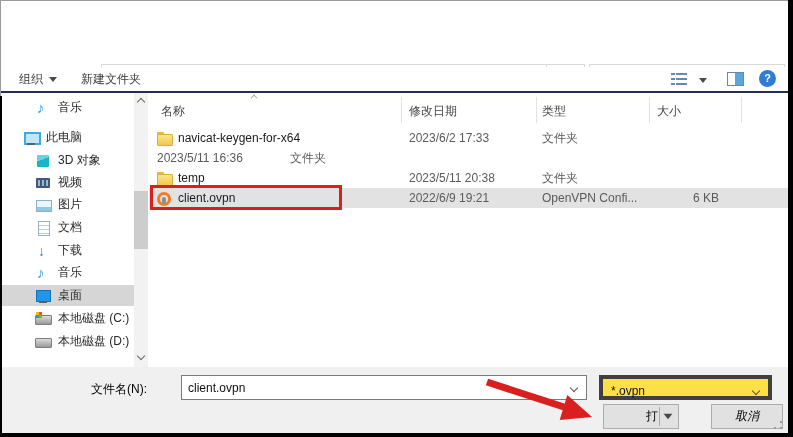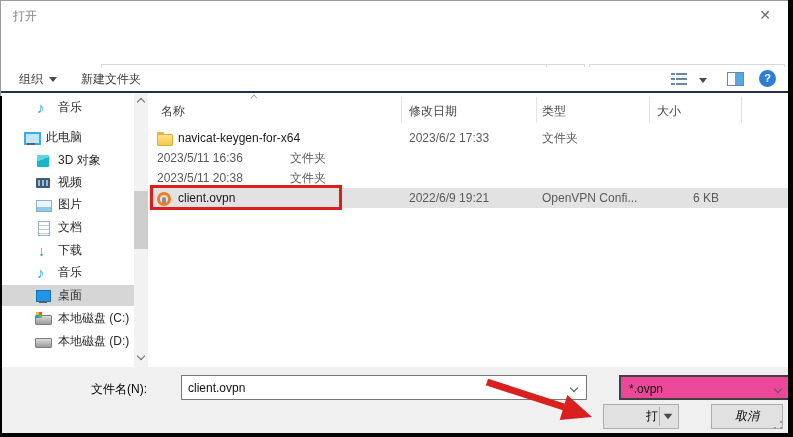--- a/index.html
+++ b/index.html
@@ -90,21 +90,21 @@
   .c-type { width:113px; padding-left:6px; color:#5a5a5a; }
   .c-size { width:92px; padding-right:22px; text-align:right; color:#5a5a5a; }
   .red-box { position:absolute; left:1px; top:92px; width:192px; height:25px; border:3px solid #da1f1f; }
 
   
   .footer { position:absolute; left:0; top:366px; width:789px; height:67px; background:#f0f0f0; }
   .fn-label { position:absolute; left:60px; top:14px; width:116px; text-align:center; color:#000; }
   .fn-input-wrap { position:absolute; left:180px; top:8px; width:406px; height:25px; border:1px solid #7a7a7a; background:#fff; }
   .fn-input { position:absolute; left:0; top:0; width:382px; height:23px; border:none; outline:none; padding:0 6px; font-family:inherit; font-size:12px; color:#111; background:transparent; }
   .combo-chev { position:absolute; right:9px; top:9px; border-color:#555; }
-  .filter-box { position:absolute; left:618px; top:8px; width:173px; height:25px; border:2px solid #404040; background:#ec4899; cursor:pointer; }
+  .filter-box { position:absolute; left:598px; top:8px; width:173px; height:25px; border:4px solid #404040; background:#fde047; cursor:pointer; }
   .filter-text { position:absolute; left:8px; top:5px; color:#111; }
   .btn { position:absolute; top:37px; height:25px; background:#e1e1e1; border:1px solid #adadad; text-align:center; line-height:23px; color:#000; cursor:pointer; }
   .open-split { left:602px; width:76px; }
   .open-main { position:absolute; left:0; top:0; width:55px; height:23px; line-height:23px;padding-left:41px; }
   .open-div { position:absolute; left:55px; top:2px; width:1px; height:19px; background:#adadad; }
   .open-arrow { position:absolute; left:60px; top:9px; }
   .cancel { left:710px; width:72px;font-style:italic; }
   .grip { position:absolute; right:8px; bottom:5px; width:8px; height:8px;
      background:radial-gradient(circle at 7px 1px,#9a9a9a 1px,transparent 1.4px),
                 radial-gradient(circle at 7px 7px,#9a9a9a 1px,transparent 1.4px),
@@ -115,24 +115,20 @@
   .edge-bottom { position:absolute; left:0; bottom:0; width:793px; height:4px; background:#000; }
   .edge-left { position:absolute; left:0; top:96px; width:2px; height:337px; background:#000; }
   .arrow-svg { position:absolute; left:0; top:0; width:793px; height:437px; pointer-events:none; }
 </style>
 </head>
 <body>
 
 <div class="stage">
   <div class="dialog">
 
-    <div class="titlebar">
-      <span class="title">打开</span>
-      <span class="close-btn">✕</span>
-    </div>
 
     <div class="navrow">
       <span class="navglyph disabled" style="left:10px">←</span>
       <span class="navglyph disabled" style="left:36px">→</span>
       <span class="chev down tiny-chev"></span>
       <span class="navglyph enabled" style="left:74px">↑</span>
 
       <div class="addressbar">
         <span class="ic ic-desktop" style="transform:scale(.85)"></span>
         <span class="chev right"></span>
@@ -238,20 +234,24 @@
               <div class="cell c-date">2023/6/2 17:33</div>
               <div class="cell c-type">文件夹</div>
               <div class="cell c-size"></div>
             </div>
             <div class="frow" style="top: 55px;">
               <div class="cell c-date">2023/5/11 16:36</div>
               <div class="cell c-type">文件夹</div>
               <div class="cell c-size"></div>
             </div>
             <div class="frow" style="top: 75px;">
+              <div class="cell c-name">
+                <span class="ic ic-folder"></span>
+                <span>temp</span>
+              </div>
               <div class="cell c-date">2023/5/11 20:38</div>
               <div class="cell c-type">文件夹</div>
               <div class="cell c-size"></div>
             </div>
             <div class="frow sel" style="top: 95px;">
               <div class="cell c-name">
                 <span class="ic ic-openvpn"></span>
                 <span>client.ovpn</span>
               </div>
               <div class="cell c-date">2022/6/9 19:21</div>

